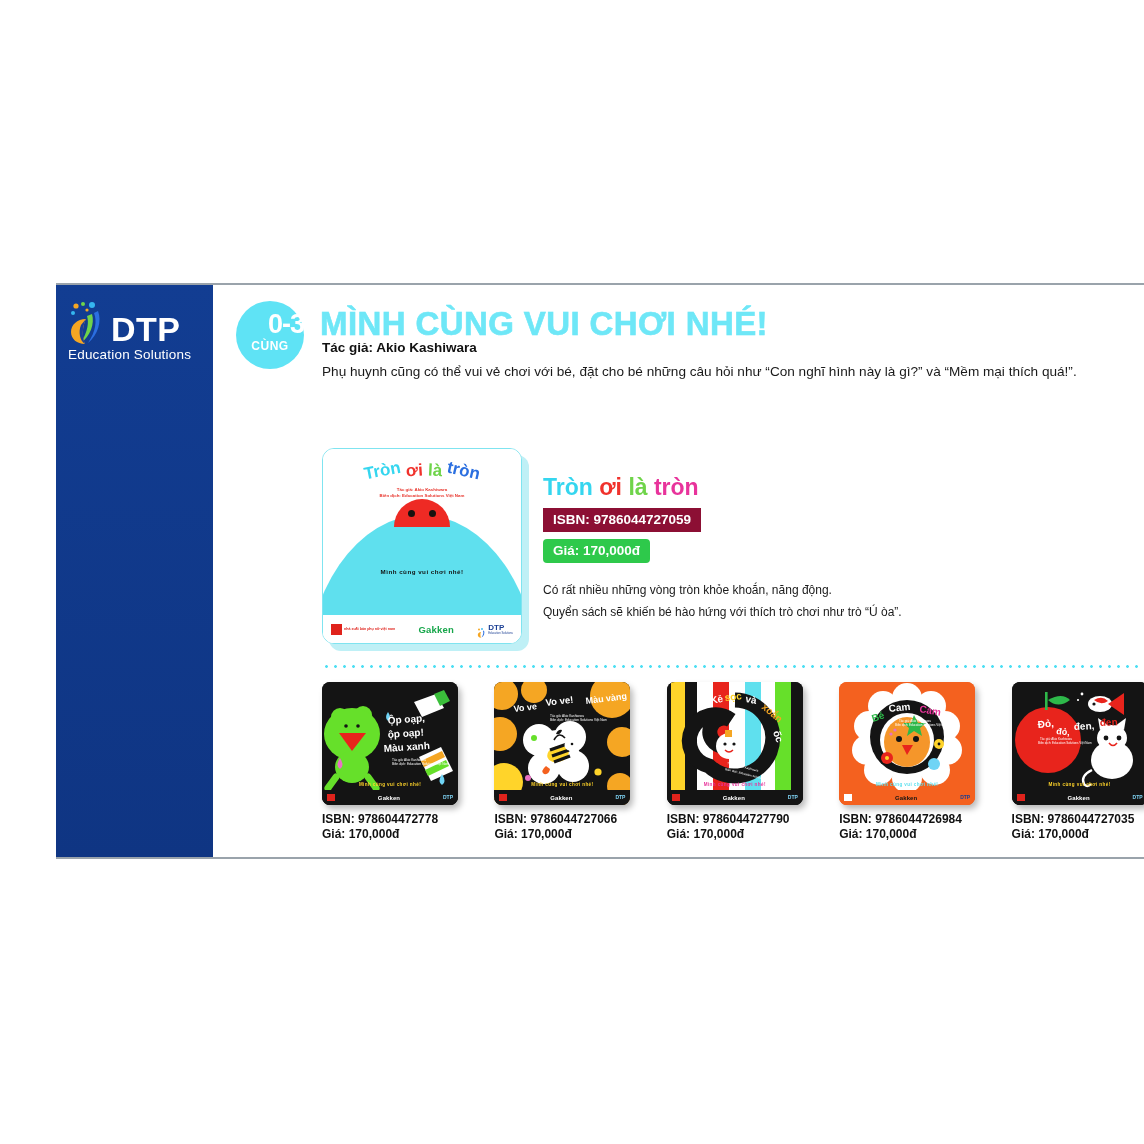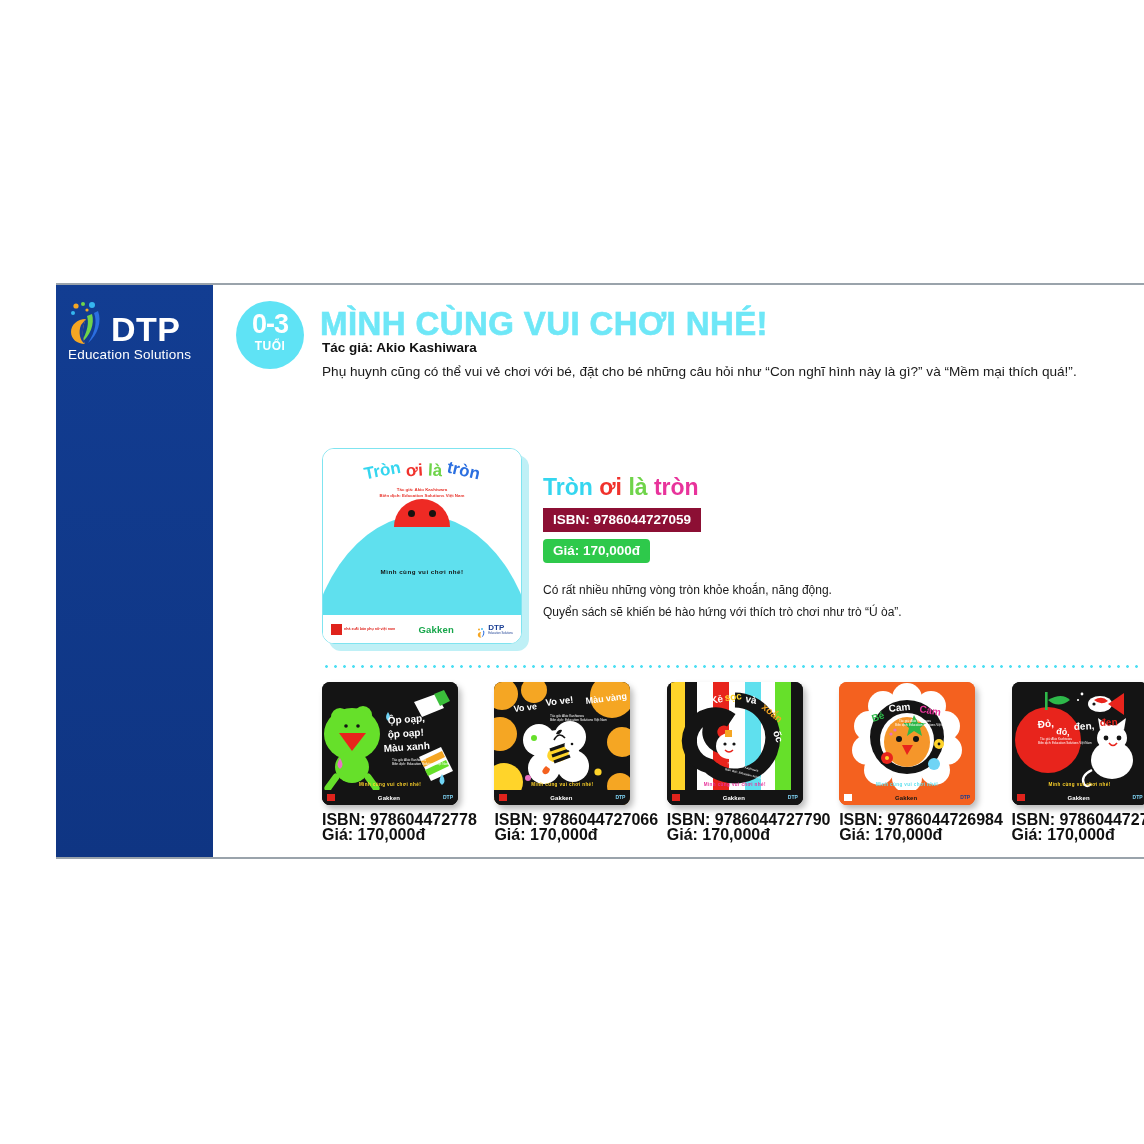--- a/index.html
+++ b/index.html
@@ -67,21 +67,21 @@
     width: 68px; height: 68px;
   }
   .age-circle {
     position: absolute; inset: 0;
     background: #5fe3f5;
     border-radius: 50%;
   }
   .age-num {
     position: absolute;
     left: 0; right: 0; top: 8px;
-    text-align: center;
+    text-align: right;
     color: #ffffff;
     font-size: 27px;
     font-weight: bold;
     letter-spacing: -1px;
     font-family: "Liberation Sans", sans-serif;
   }
   .age-unit {
     position: absolute;
     left: 0; right: 0; top: 38px;
     text-align: center;
@@ -275,21 +275,21 @@
     align-items: center;
     justify-content: space-between;
     padding: 0 5px;
   }
   .tf-vn { width: 8px; height: 7px; background: #e0231c; }
   .tf-gak { font-size: 6px; font-weight: bold; letter-spacing: .1px; }
   .tf-dtp { display: flex; align-items: center; gap: 1px; }
   .tf-dtp-tx { font-size: 5px; font-weight: bold; line-height: 5px; }
   .tmeta {
     margin-top: 7px;
-    font-size: 16px;
+    font-size: 12px;
     font-weight: bold;
     color: #111111;
     line-height: 15px;
   }
   .tcov-tag {
     position: absolute;
     left: 0; right: 0; bottom: 18px;
     text-align: center;
     font-size: 4.6px;
     font-weight: bold;
@@ -320,21 +320,21 @@
           </div>
           <div class="logo-text">DTP</div>
         </div>
         <div class="logo-sub">Education Solutions</div>
       </div>
     </div>
 
     <div class="age-badge" style="top:16px;left:180px;">
       <div class="age-circle"></div>
       <div class="age-num">0-3</div>
-      <div class="age-unit">TUỔI</div>
+      <div class="age-unit">CÙNG</div>
     </div>
 
     <div class="title-main" style="top:20px;left:264px;">MÌNH CÙNG VUI CHƠI NHÉ!</div>
     <div class="title-author" style="top:55px;left:266px;">Tác giả: Akio Kashiwara</div>
     <div class="desc" style="top:77px;left:266px;">
       <div>Phụ huynh cũng có thể vui vẻ chơi với bé, đặt cho bé những câu hỏi như “Con nghĩ hình này là gì?” và “Mềm mại thích quá!”.</div>
     </div>
 
     <div class="hero" style="top:163px;left:266px;">
       <div class="cover">

